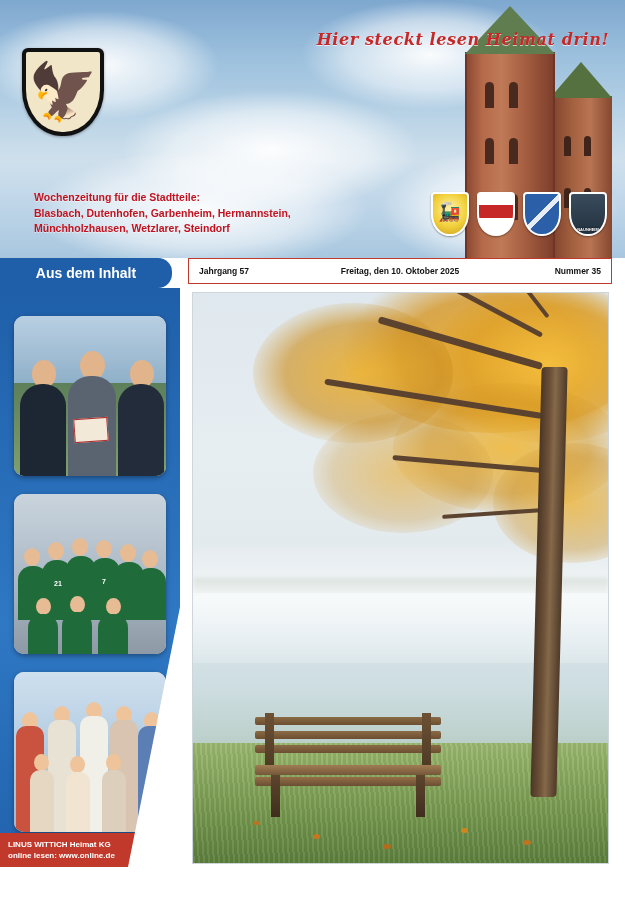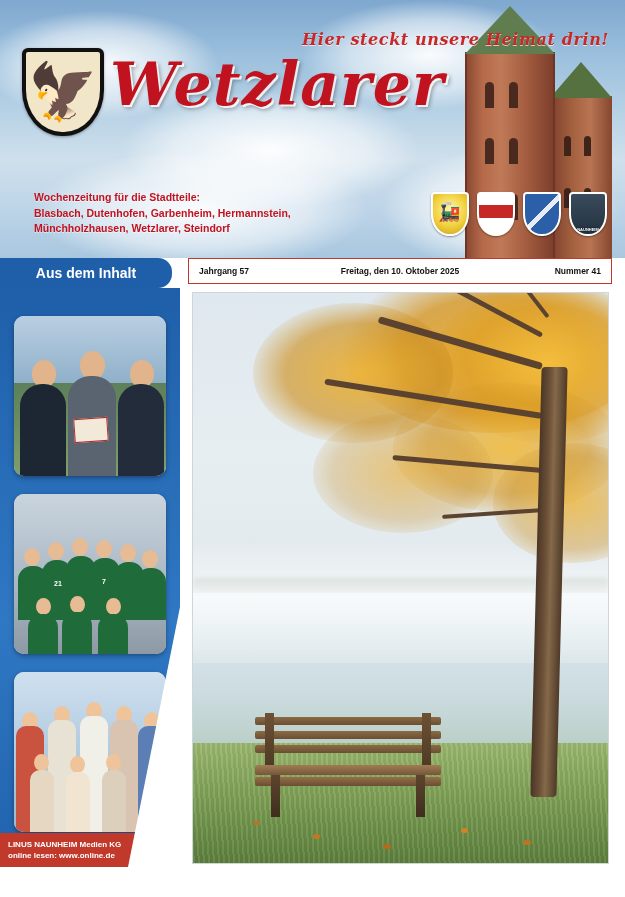--- a/index.html
+++ b/index.html
@@ -343,28 +343,27 @@
         <div class="win" style="left:18px; top:30px;"></div>
         <div class="win" style="left:42px; top:30px;"></div>
         <div class="win" style="left:18px; top:86px;"></div>
         <div class="win" style="left:42px; top:86px;"></div>
         <div class="win" style="left:18px; top:142px;"></div>
         <div class="win" style="left:42px; top:142px;"></div>
       </div>
       <div class="spire"></div>
     </div>
 
-    <div class="tagline">Hier steckt unsere Heimat drin!</div>
+    <div class="tagline">Hier steckt lesen Heimat drin!</div>
 
     <div class="crest">
       <div class="crest-shield"></div>
       <div class="crest-eagle">🦅</div>
     </div>
 
-    <div class="title-main">Wetzlarer</div>
 
     <div class="sub-block">
       <span class="lead">Wochenzeitung für die Stadtteile:</span>
       <span>Blasbach, Dutenhofen, Garbenheim, Hermannstein,</span><br>
       <span>Münchholzhausen, Wetzlarer, Steindorf</span>
     </div>
 
     <div class="arms-row">
       <div class="arm arm-1"></div>
       <div class="arm arm-2"></div>
@@ -375,21 +374,21 @@
     </div>
   </div>
 
   <div class="aus-dem-inhalt">
     <span>Aus dem Inhalt</span>
   </div>
 
   <div class="infobar">
     <div class="cell jahr">Jahrgang 57</div>
     <div class="cell datum">Freitag, den 10. Oktober 2025</div>
-    <div class="cell nummer">Nummer 41</div>
+    <div class="cell nummer">Nummer 35</div>
   </div>
 
   <div class="left-col">
 
     <div class="thumb thumb-1 t1">
       <div class="t1-bg"></div>
       <div class="head h1"></div>
       <div class="head h2"></div>
       <div class="head h3"></div>
       <div class="person p1"></div>
@@ -436,21 +435,21 @@
       <div class="kid" style="left:124px; width:28px; height:106px; background:#5b7fb5;"></div>
       <div class="khd" style="left:20px;  top:82px; width:15px; height:17px;"></div>
       <div class="khd" style="left:56px;  top:84px; width:15px; height:17px;"></div>
       <div class="khd" style="left:92px;  top:82px; width:15px; height:17px;"></div>
       <div class="kid" style="left:16px;  width:24px; height:62px; background:#e5d7c2;"></div>
       <div class="kid" style="left:52px;  width:24px; height:60px; background:#f1e4d0;"></div>
       <div class="kid" style="left:88px;  width:24px; height:62px; background:#dcd0bd;"></div>
     </div>
 
     <div class="publisher">
-      <span>LINUS NAUNHEIM Medien KG</span><br>
+      <span>LINUS WITTICH Heimat KG</span><br>
       <span>online lesen: www.online.de</span>
     </div>
   </div>
 
   <div class="main-photo">
     <div class="far-shore"></div>
     <div class="lake"></div>
     <div class="mist"></div>
     <div class="grass"></div>
 

